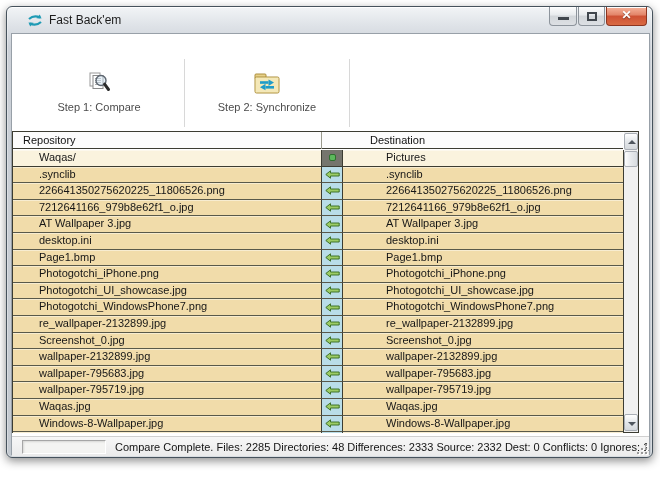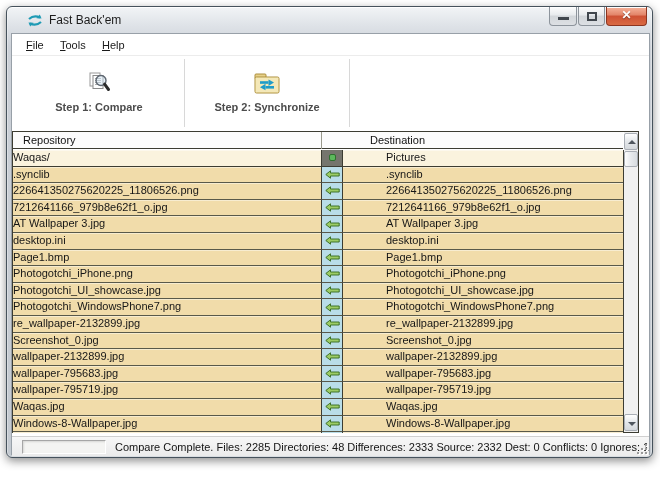--- a/index.html
+++ b/index.html
@@ -41,40 +41,40 @@
   #menu-help  { left:84px; }
 
   
   #toolbar { position:absolute; left:0; top:23px; width:100%; height:72px; background:#fff; }
   .tb-sep { position:absolute; top:2px; bottom:2px; width:1px; background:#d8d8d8; }
   #sep1 { left:172px; } #sep2 { left:337px; }
   .tb-btn { position:absolute; top:2px; height:66px; text-align:center; }
   #tb-compare { left:4px; width:166px; }
   #tb-sync    { left:175px; width:160px; }
   .tb-ico { display:block; margin:12px auto 4px auto; }
-  .tb-label { font-size:11px; color:#4c4c4c;font-weight:bold; }
+  .tb-label { font-size:11px; color:#4c4c4c; }
 
   
   #list { position:absolute; left:0; top:97px; width:627px; height:302px; border:1px solid #3c3c32; background:#fff; }
   #list-header { position:absolute; left:0; top:0; width:610px; height:17px; background:#fcfcfc; border-bottom:1px solid #3c3c32; }
   .hdr-cell { position:absolute; top:0; height:17px; line-height:16px; font-size:11px; color:#111; }
   #hdr-left  { left:10px;text-align:right; }
   #hdr-right { left:357px; }
   #hdr-div { position:absolute; left:308px; top:0; width:1px; height:17px; background:#9a9a8d; }
 
   #rows { position:absolute; left:0; top:18px; width:611px; height:283px; overflow:hidden; border-right:1px solid #3c3c32; }
   .row { position:relative; width:100%; height:16.6px; }
   .cell-left  { position:absolute; left:0; top:0; width:308px; height:100%; background:#f1dcaa;
                 box-shadow:inset 0 1px 0 rgba(255,255,255,.45); border-bottom:1px solid #59594a; }
   .cell-mid   { position:absolute; left:308px; top:0; width:22px; height:100%; background:#b9dde8;
                 border-left:1px solid #3c3c32; border-right:1px solid #3c3c32; border-bottom:1px solid #59594a;
                 display:flex; align-items:center; justify-content:center; }
   .cell-right { position:absolute; left:330px; top:0; right:0; height:100%; background:#f1dcaa;
                 box-shadow:inset 0 1px 0 rgba(255,255,255,.45); border-bottom:1px solid #59594a;padding-left:35px; }
-  .fname { display:block; padding-left:0; font-size:11px; line-height:15.6px; color:#161616; white-space:nowrap; overflow:hidden; }
+  .fname { display:block; padding-left:26px; font-size:11px; line-height:15.6px; color:#161616; white-space:nowrap; overflow:hidden; }
   .cell-right .fname { padding-left:8px; }
 
   .row.folder .cell-left, .row.folder .cell-right { background:#faf3de; border-bottom:1px solid #3c3c32; }
   .row.folder .cell-mid { background:#75756d; border-bottom:1px solid #3c3c32; }
   .sq { width:7px; height:7px; border-radius:2px; background:#5cb85c; border:1px solid #2f6f2f; }
 
   
   #vscroll { position:absolute; right:0; top:0; width:14px; height:300px; background:#f0f0f0; }
   .sb-btn { position:absolute; left:0; width:14px; height:17px; background:linear-gradient(#ffffff,#e4e7ea 50%,#d4d8dc);
             border:1px solid #a9aeb5; border-radius:2px; }
@@ -114,25 +114,20 @@
       <div class="winbtn" id="btn-max">
           <span class="glyph-max"></span>
         </div>
       <div class="winbtn" id="btn-close">
           <span class="glyph-x">✕</span>
         </div>
     </div>
 
     <div id="client">
 
-      <div id="menubar">
-        <span class="menu-item" id="menu-file"><span class="accel">F</span><span>ile</span></span>
-        <span class="menu-item" id="menu-tools"><span class="accel">T</span><span>ools</span></span>
-        <span class="menu-item" id="menu-help"><span class="accel">H</span><span>elp</span></span>
-      </div>
 
       <div id="toolbar">
         <div class="tb-btn" id="tb-compare">
           <svg class="tb-ico" width="26" height="26" viewBox="0 0 26 26">
             <rect x="4" y="2" width="10" height="13" fill="#ffffff" stroke="#999999"></rect>
             <rect x="7" y="4.5" width="10" height="13" fill="#ffffff" stroke="#8a8a8a"></rect>
             <line x1="9" y1="7.5" x2="15" y2="7.5" stroke="#aeaeae"></line>
             <line x1="9" y1="9.5" x2="15" y2="9.5" stroke="#aeaeae"></line>
             <line x1="9" y1="11.5" x2="15" y2="11.5" stroke="#aeaeae"></line>
             <line x1="9" y1="13.5" x2="13" y2="13.5" stroke="#aeaeae"></line>

